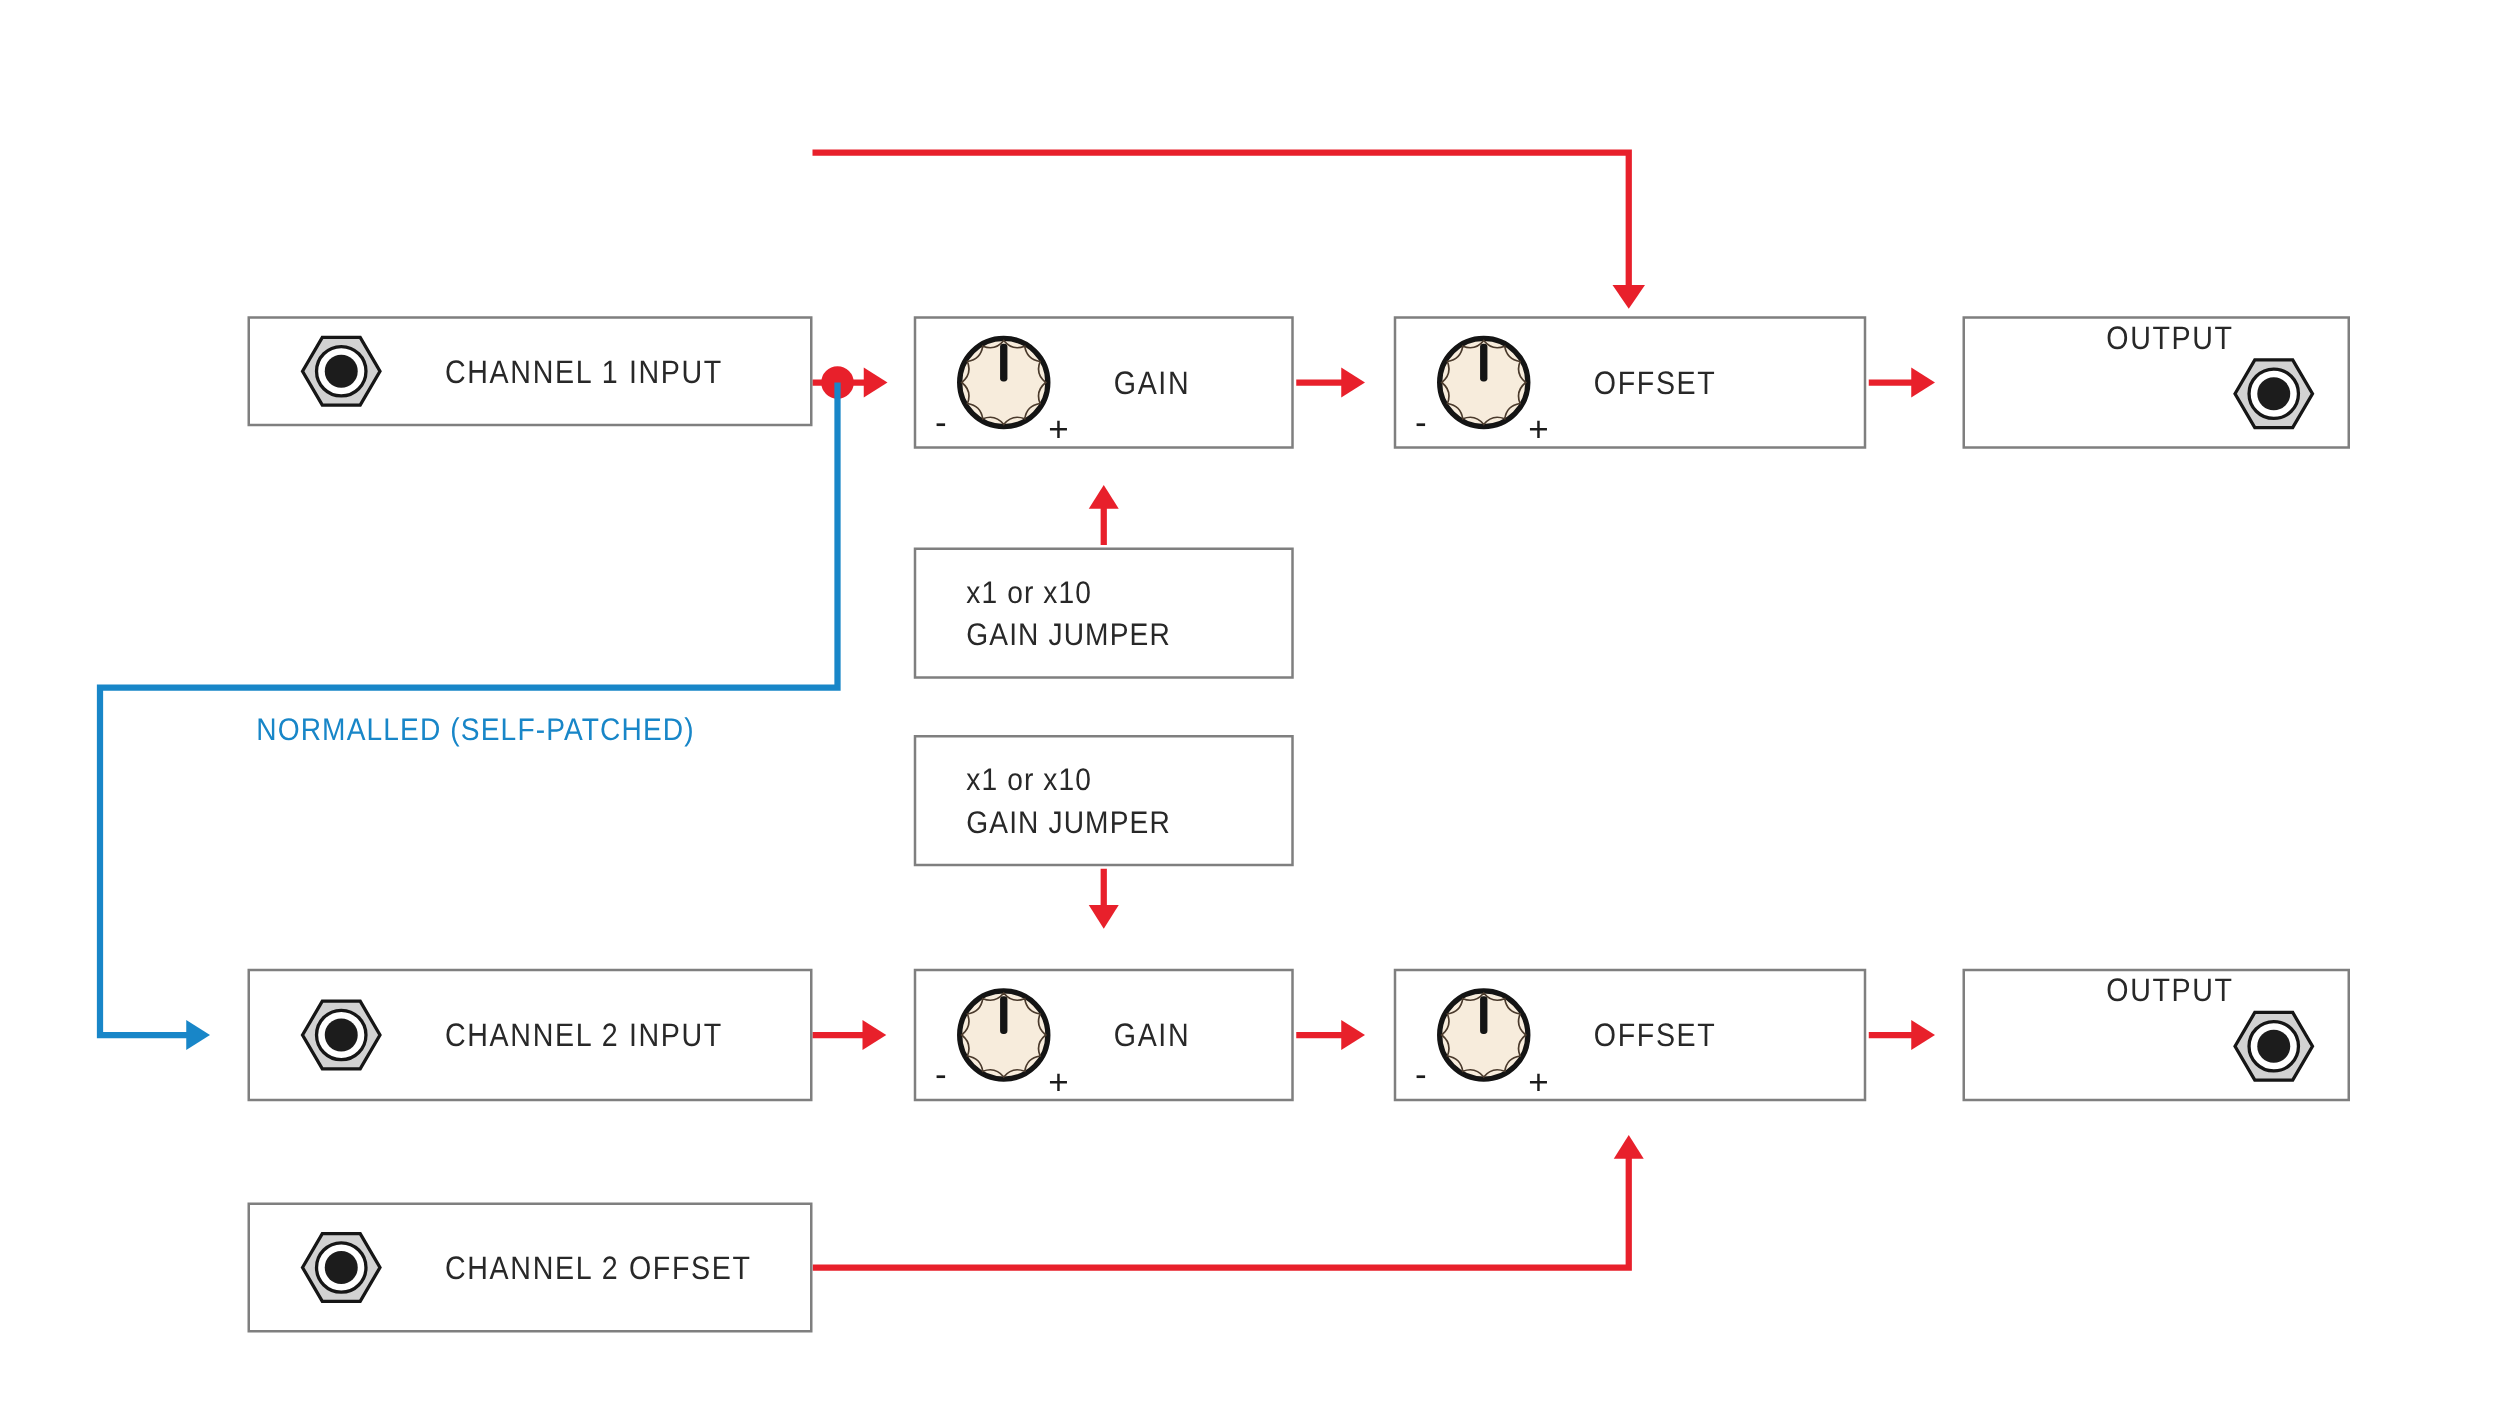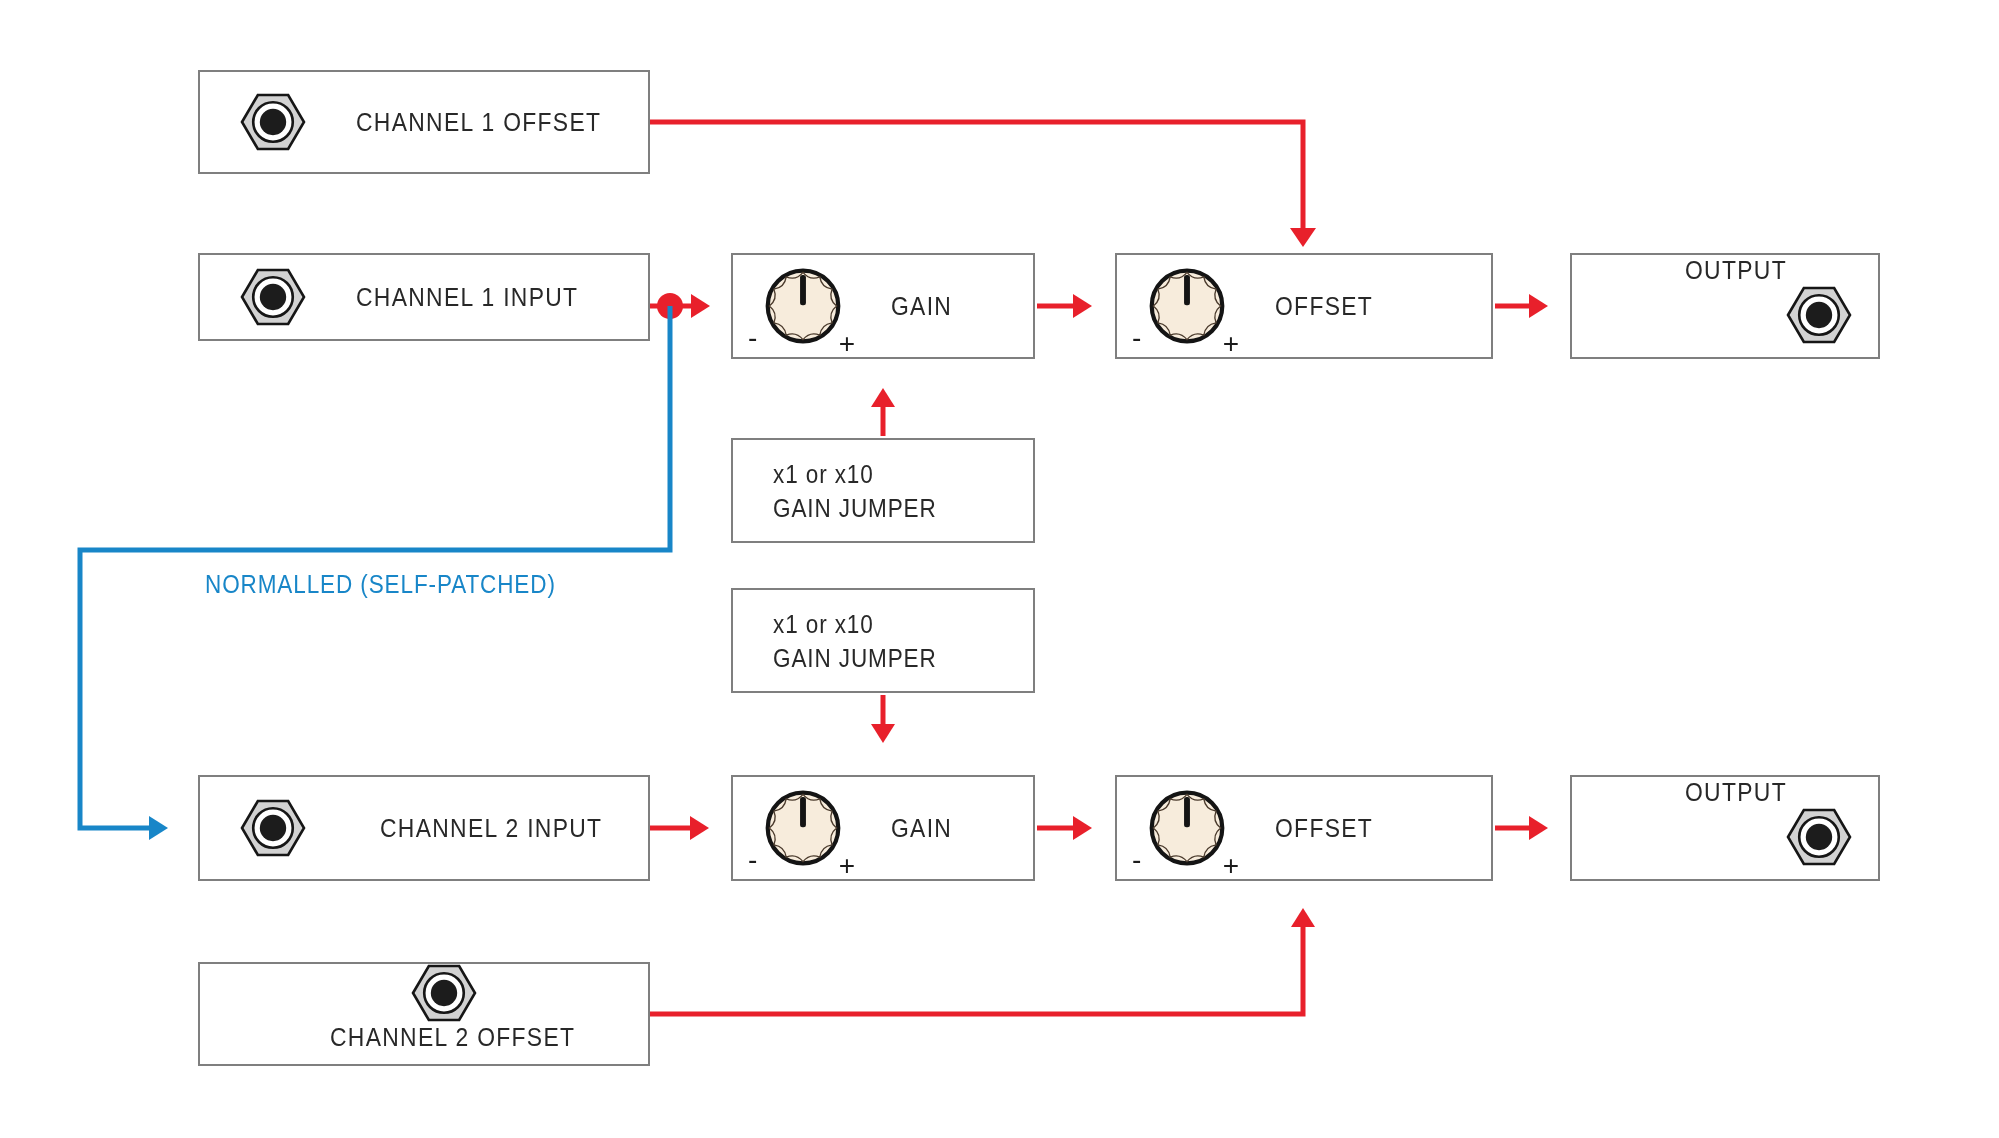--- a/index.html
+++ b/index.html
@@ -78,25 +78,25 @@
   }
 
   
   #box-ch1-offset { left:198px; top:70px;  width:452px; height:104px; }
   #box-ch1-input  { left:198px; top:253px; width:452px; height:88px; }
   #box-gain1      { left:731px; top:253px; width:304px; height:106px; }
   #box-offset1    { left:1115px;top:253px; width:378px; height:106px; }
   #box-output1    { left:1570px;top:253px; width:310px; height:106px; }
   #box-jumper1    { left:731px; top:438px; width:304px; height:105px; }
   #box-jumper2    { left:731px; top:588px; width:304px; height:105px; }
-  #box-ch2-input  { left:198px; top:775px; width:452px; height:106px;gap:24px; }
+  #box-ch2-input  { left:198px; top:775px; width:452px; height:106px; }
   #box-gain2      { left:731px; top:775px; width:304px; height:106px; }
   #box-offset2    { left:1115px;top:775px; width:378px; height:106px; }
   #box-output2    { left:1570px;top:775px; width:310px; height:106px; }
-  #box-ch2-offset { left:198px; top:962px; width:452px; height:104px;flex-direction:column; }
+  #box-ch2-offset { left:198px; top:962px; width:452px; height:104px; }
 </style>
 </head>
 <body>
 
 <div id="canvas">
 
   <svg id="wires" width="1999" height="1138" viewBox="0 0 1999 1138">
     <g stroke="#e8202b" stroke-width="5" fill="none" stroke-linejoin="miter">
       <path d="M650 122 H1303 V229"></path>
       <path d="M648 306 H692"></path>
@@ -121,28 +121,20 @@
       <polygon points="1548,828 1529,816 1529,840"></polygon>
       <polygon points="1303,908 1291,927 1315,927"></polygon>
       <circle cx="670" cy="306" r="13"></circle>
     </g>
     <g stroke="#1886c8" stroke-width="5" fill="none" stroke-linejoin="miter">
       <path d="M670 306 V550 H80 V828 H150"></path>
     </g>
     <polygon fill="#1886c8" points="168,828 149,816 149,840"></polygon>
   </svg>
 
-  <div class="box jackbox" id="box-ch1-offset">
-    <svg class="jack" viewBox="0 0 100 88">
-      <polygon points="3,44 27,3 73,3 97,44 73,85 27,85" fill="#d2d2d2" stroke="#161616" stroke-width="4"></polygon>
-      <circle cx="50" cy="44" r="30" fill="#ffffff" stroke="#161616" stroke-width="4"></circle>
-      <circle cx="50" cy="44" r="20" fill="#1c1c1c"></circle>
-    </svg>
-    <span class="box-label">CHANNEL 1 OFFSET</span>
-  </div>
 
   <div class="box jackbox" id="box-ch1-input">
     <svg class="jack" viewBox="0 0 100 88">
       <polygon points="3,44 27,3 73,3 97,44 73,85 27,85" fill="#d2d2d2" stroke="#161616" stroke-width="4"></polygon>
       <circle cx="50" cy="44" r="30" fill="#ffffff" stroke="#161616" stroke-width="4"></circle>
       <circle cx="50" cy="44" r="20" fill="#1c1c1c"></circle>
     </svg>
     <span class="box-label">CHANNEL 1 INPUT</span>
   </div>
 

